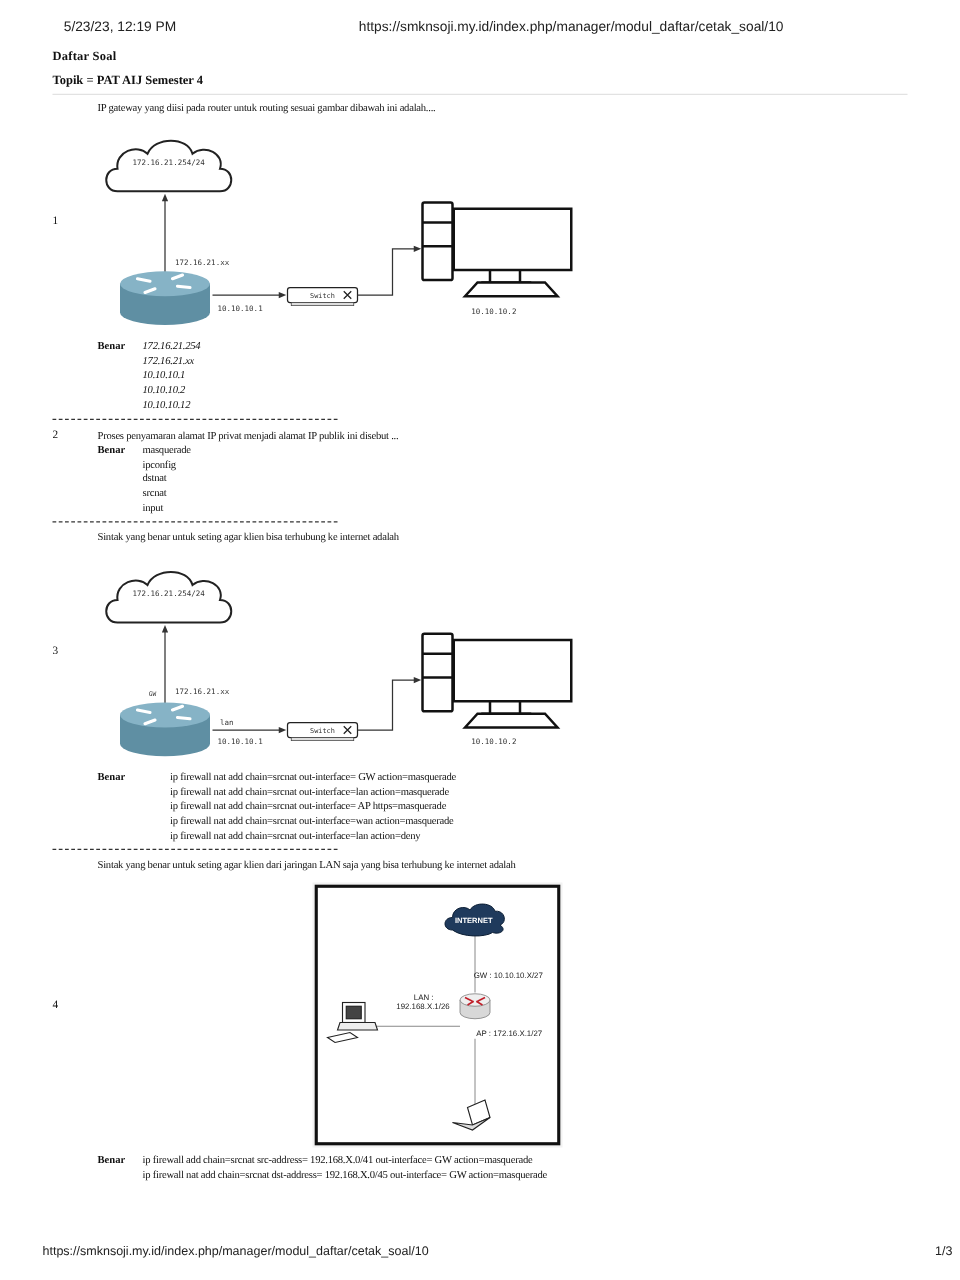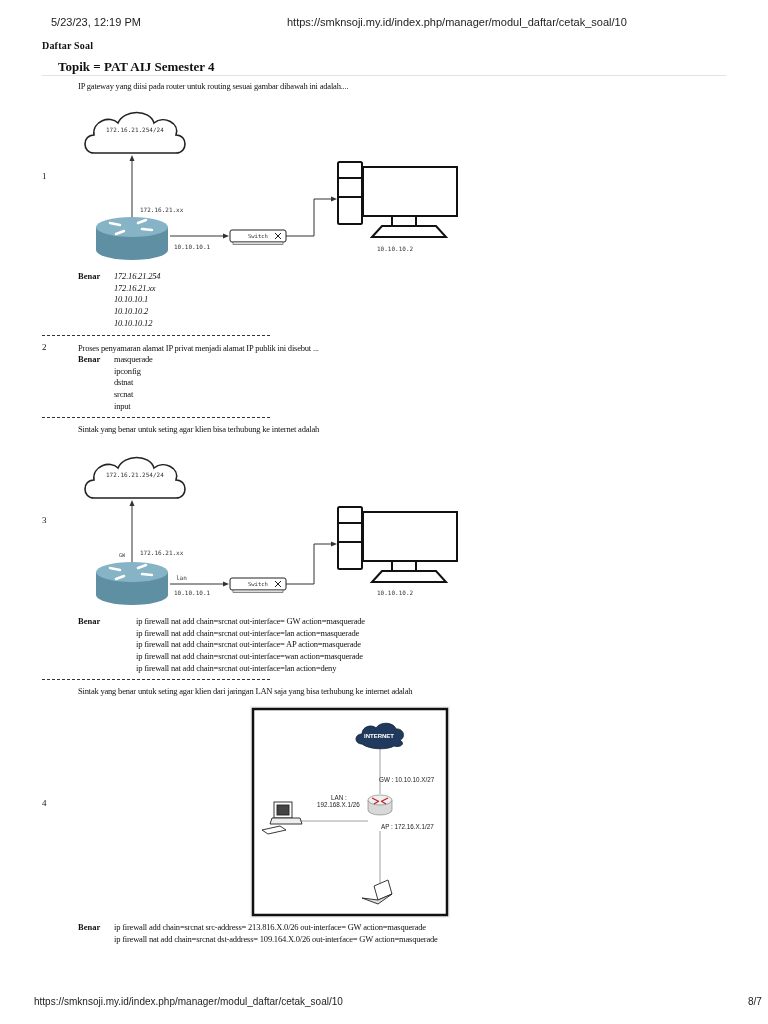--- a/index.html
+++ b/index.html
@@ -5,21 +5,21 @@
   html, body { margin: 0; padding: 0; background: #ffffff; }
   body { width: 768px; height: 1024px; position: relative; overflow: hidden; color: #111; }
   .hdr { position: absolute; top: 16px; font-family: "Liberation Sans", sans-serif; font-size: 11px; color: #222; }
   .hdr-left { left: 34px; padding-left: 17px; }
   .hdr-url { left: 287px; }
   .ftr { position: absolute; top: 996px; font-family: "Liberation Sans", sans-serif; font-size: 10px; color: #222; }
   .ftr-url { left: 34px; }
   .ftr-page { left: 748px; }
   .serif { font-family: "Liberation Serif", serif; }
   .doc-title { position: absolute; left: 42px; top: 40px; font-size: 10px; font-weight: bold; letter-spacing: 0.2px; }
-  .doc-topic { position: absolute; left: 42px; top: 59px; font-size: 13px; font-weight: bold; margin-left: 16px; }
+  .doc-topic { position: absolute; left: 42px; top: 59px; font-size: 10px; font-weight: bold; }
   .rule { position: absolute; left: 42px; width: 684px; top: 75px; border-top: 1px solid #e2e2e2; }
   .q-text { position: absolute; font-size: 8.5px; letter-spacing: -0.2px; white-space: nowrap; }
   .q-num { position: absolute; left: 42px; font-size: 9px; }
   .lbl-benar { position: absolute; left: 78px; font-size: 8.5px; font-weight: bold; text-align: center; }
   .opts { position: absolute; left: 114px; font-size: 8.5px; line-height: 11.7px; letter-spacing: -0.2px; white-space: nowrap; }
   .sep { position: absolute; left: 42px; width: 228px; border-top: 1px dashed #333; height: 0; }
   .diagram { position: absolute; }
   .mono { font-family: "DejaVu Sans Mono", monospace; font-size: 6px; fill: #333; }
   .lab { font-family: "Liberation Sans", sans-serif; font-size: 6.3px; fill: #222; }
   .net-img { position: absolute; left: 250px; top: 706px; width: 200px; height: 212px; background: #f2f2f2; }
@@ -147,21 +147,21 @@
       <line x1="305" y1="121" x2="345" y2="121"></line>
       <path d="M292,132 L302,121 L356,121 L366,132 Z"></path>
     </g>
     <text class="mono" x="297" y="145">10.10.10.2</text>
   </svg>
 
   <div class="lbl-benar serif" style="top:616px;">Benar</div>
   <div class="opts serif" style="top:616px;margin-left:22px;">
     <div>ip firewall nat add chain=srcnat out-interface= GW action=masquerade</div>
     <div>ip firewall nat add chain=srcnat out-interface=lan action=masquerade</div>
-    <div>ip firewall nat add chain=srcnat out-interface= AP action=masquerade</div>
+    <div>ip firewall nat add chain=srcnat out-interface= AP https=masquerade</div>
     <div>ip firewall nat add chain=srcnat out-interface=wan action=masquerade</div>
     <div>ip firewall nat add chain=srcnat out-interface=lan action=deny</div>
   </div>
 </div>
 <div class="sep" style="top:679px;"></div>
 
 <div>
   <div class="q-text serif" style="left:78px; top:686px;">Sintak yang benar untuk seting agar klien dari jaringan LAN saja yang bisa terhubung ke internet adalah</div>
   <div class="q-num serif" style="top:798px;">4</div>
 
@@ -197,19 +197,19 @@
 
       <g fill="#fff" stroke="#222" stroke-width="0.9">
         <path d="M124,180 L138,174 L142,188 L128,194 Z"></path>
         <path d="M112,192 L128,194 L142,188 L128,198 Z" fill="#ddd"></path>
       </g>
     </svg>
   </div>
 
   <div class="lbl-benar serif" style="top:922px;">Benar</div>
   <div class="opts serif" style="top:922px;">
-    <div>ip firewall add chain=srcnat src-address= 213.816.X.0/26 out-interface= GW action=masquerade</div>
-    <div>ip firewall nat add chain=srcnat dst-address= 109.164.X.0/26 out-interface= GW action=masquerade</div>
+    <div>ip firewall add chain=srcnat src-address= 192.168.X.0/41 out-interface= GW action=masquerade</div>
+    <div>ip firewall nat add chain=srcnat dst-address= 192.168.X.0/45 out-interface= GW action=masquerade</div>
   </div>
 </div>
 
 <div class="ftr ftr-url">https://smknsoji.my.id/index.php/manager/modul_daftar/cetak_soal/10</div>
-<div class="ftr ftr-page">8/7</div>
+<div class="ftr ftr-page">1/3</div>
 
 </body></html>

